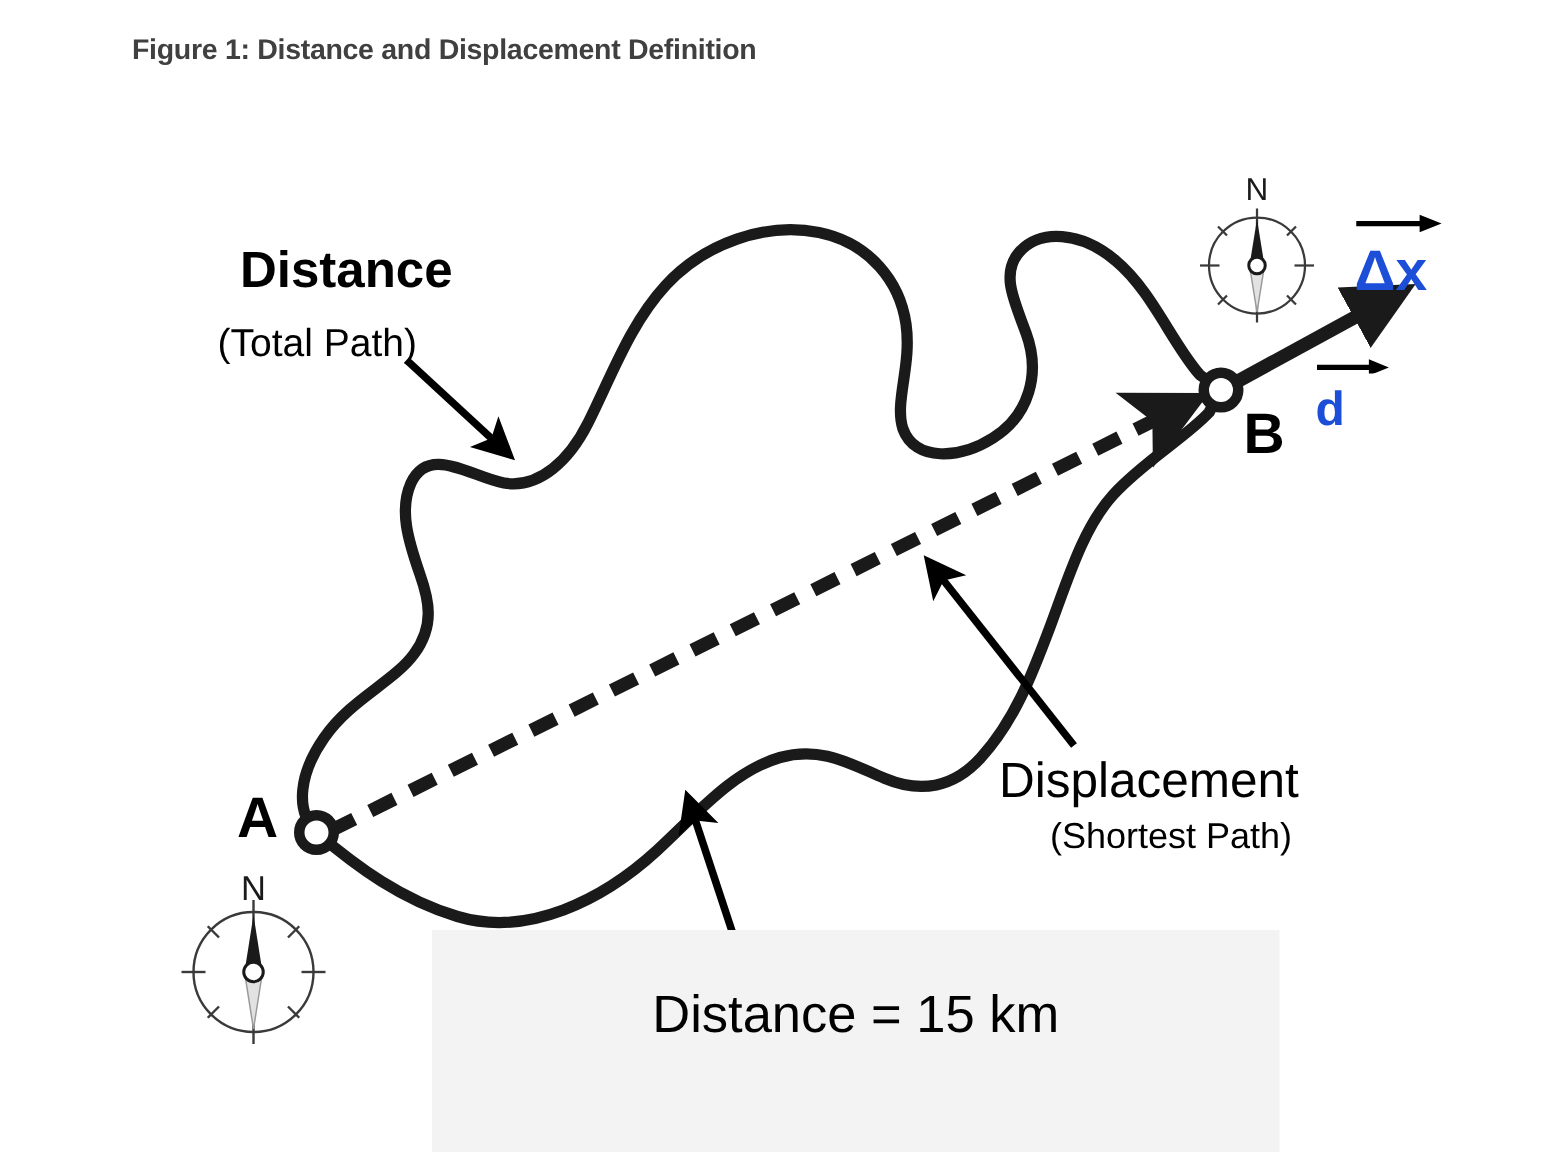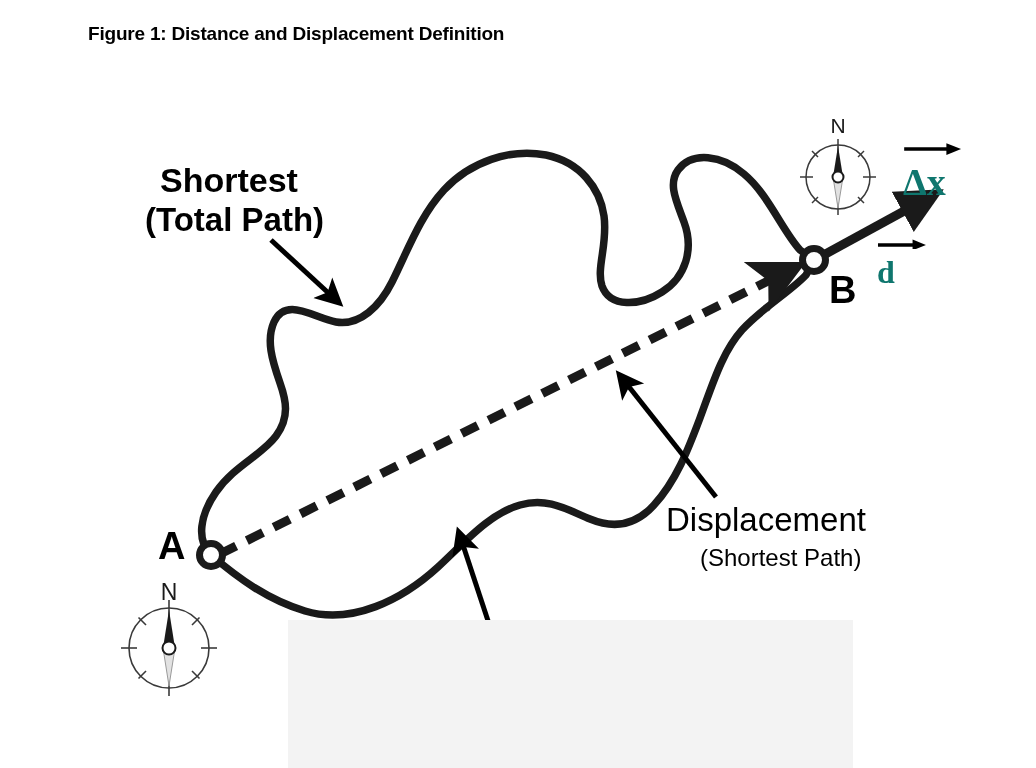--- a/index.html
+++ b/index.html
@@ -21,21 +21,21 @@
     height: 768px;
     background: #ffffff;
   }
   #figure-title {
     position: absolute;
     left: 88px;
     top: 23px;
     font-family: "Liberation Sans", sans-serif;
     font-size: 19px;
     font-weight: bold;
-    color: #000000;
+    color: #404040;
     letter-spacing: -0.2px;
     white-space: nowrap;
   }
   .diagram-svg {
     position: absolute;
     left: 0; top: 0;
     width: 1036px;
     height: 768px;
   }
   
@@ -47,23 +47,23 @@
     line-height: 1.04;
   }
   #distance-label {
     left: 160px;
     top: 163px;
     font-size: 34px;
     font-weight: bold;
   }
   #distance-sub-label {
     left: 145px;
-    top: 203px;
-    font-size: 33px;
-    font-weight: bold;
+    top: 215px;
+    font-size: 26px;
+    font-weight: normal;
   }
   #displacement-label {
     left: 666px;
     top: 503px;
     font-size: 33px;
     font-weight: normal;
   }
   #displacement-sub-label {
     left: 700px;
     top: 546px;
@@ -77,22 +77,22 @@
     font-weight: bold;
   }
   #point-b-label {
     left: 829px;
     top: 271px;
     font-size: 38px;
     font-weight: bold;
   }
   .vec-wrap {
     position: absolute;
-    color: #0f766e;
-    font-family: Liberation Serif, serif;
+    color: #1d4ed8;
+    font-family: Liberation Sans, sans-serif;
     font-weight: bold;
     white-space: nowrap;
   }
   #delta-x-label { left: 903px; top: 158px; font-size: 38px; }
   #d-vector-label { left: 877px; top: 252px; font-size: 32px; }
   .vec-inner { position: relative; display: inline-block; padding-top: 2px; }
   .vec-arrow {
     position: absolute;
     left: 0; right: 0;
     top: -0.42em;
@@ -212,21 +212,21 @@
       <path d="M 838,208 L 843,177 L 833,177 Z" fill="#e2e2e2" stroke="#9a9a9a" stroke-width="1"></path>
       <circle cx="838" cy="177" r="5.5" fill="#ffffff" stroke="#1a1a1a" stroke-width="2"></circle>
     </g>
 
     <text x="169" y="600" text-anchor="middle" font-family="Liberation Sans, sans-serif" font-size="23" fill="#1a1a1a">N</text>
     <text x="838" y="133" text-anchor="middle" font-family="Liberation Sans, sans-serif" font-size="21" fill="#1a1a1a">N</text>
   </svg>
 
   <div id="result-box"></div>
 
-  <div class="lbl" id="distance-label">Shortest</div>
+  <div class="lbl" id="distance-label">Distance</div>
   <div class="lbl" id="distance-sub-label">(Total Path)</div>
 
   <div class="lbl" id="displacement-label">Displacement</div>
   <div class="lbl" id="displacement-sub-label">(Shortest Path)</div>
 
   <div class="lbl" id="point-a-label">A</div>
   <div class="lbl" id="point-b-label">B</div>
 
   <div class="vec-wrap" id="delta-x-label">
     <span class="vec-inner">
@@ -241,14 +241,15 @@
   <div class="vec-wrap" id="d-vector-label">
     <span class="vec-inner">
       <svg class="vec-arrow" viewBox="0 0 100 22" preserveAspectRatio="none">
         <line x1="2" y1="12" x2="78" y2="12" stroke="#000" stroke-width="7"></line>
         <path d="M 72,1 L 99,12 L 72,23 Z" fill="#000"></path>
       </svg>
       <span>d</span>
     </span>
   </div>
 
+  <div id="result-line-1">Distance = 15 km</div>
 
 </div>
 
 </body></html>

